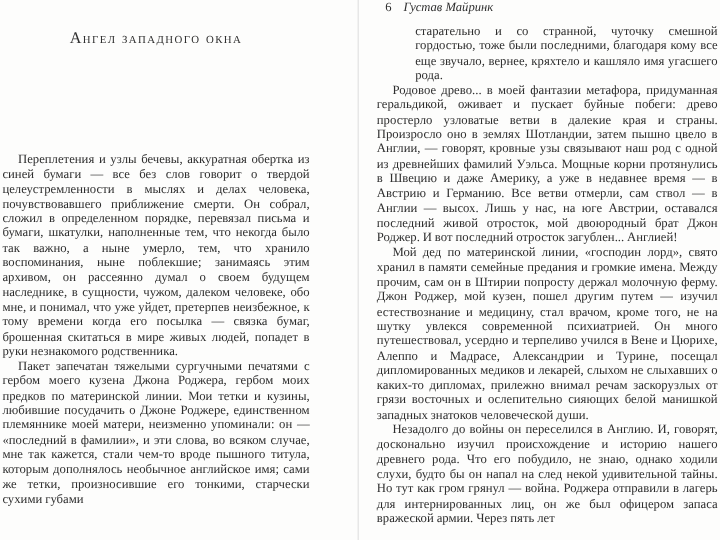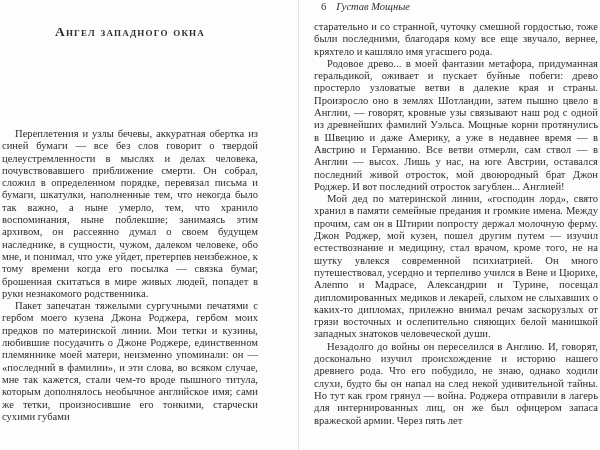--- a/index.html
+++ b/index.html
@@ -22,35 +22,35 @@
     position:absolute;left:298px;top:0;width:1px;height:450px;
     background:var(--divider);
   }
   .page{position:absolute;top:0;height:450px;overflow:hidden;}
   .page.left{left:0;width:298px;}
   .page.right{left:299px;width:301px;}
 
   .chapter-title{
     position:absolute;top:24px;left:2px;width:256px;
     margin:0;text-align:center;
-    font-size:13.5px;font-weight:700;
+    font-size:13.5px;font-weight:400;
     font-variant:small-caps;letter-spacing:1.2px;
     color:var(--text);
   }
   .body-col{
     position:absolute;
     font-size:10.6px;line-height:12.3px;
     text-align:justify;
     hyphens:auto;-webkit-hyphens:auto;
     word-spacing:-0.2px;
   }
   .page.left .body-col{top:128px;left:2px;width:256px;}
   .page.right .body-col{top:21px;left:15px;width:284px;}
   .body-col p{margin:0;text-indent:13px;}
-  .body-col p.no-indent{text-indent:0;}
+  .body-col p.no-indent{text-indent:0;margin-left:32px;}
 
   .running-head{
     position:absolute;top:1px;left:22px;
     font-size:10.5px;line-height:11px;
     white-space:nowrap;
   }
   .running-head .pagenum{font-style:normal;margin-right:10px;}
   .running-head .runtitle{font-style:italic;}
 </style>
 </head>
@@ -63,21 +63,21 @@
     <div class="body-col">
       <p>Переплетения и узлы бечевы, аккуратная обертка из синей бумаги — все без слов говорит о твердой целеустремленности в мыслях и делах человека, почувствовавшего приближение смерти. Он собрал, сложил в определенном порядке, перевязал письма и бумаги, шкатулки, наполненные тем, что некогда было так важно, а ныне умерло, тем, что хранило воспоминания, ныне поблекшие; занимаясь этим архивом, он рассеянно думал о своем будущем наследнике, в сущности, чужом, далеком человеке, обо мне, и понимал, что уже уйдет, претерпев неизбежное, к тому времени когда его посылка — связка бумаг, брошенная скитаться в мире живых людей, попадет в руки незнакомого родственника.</p>
       <p>Пакет запечатан тяжелыми сургучными печатями с гербом моего кузена Джона Роджера, гербом моих предков по материнской линии. Мои тетки и кузины, любившие посудачить о Джоне Роджере, единственном племяннике моей матери, неизменно упоминали: он — «последний в фамилии», и эти слова, во всяком случае, мне так кажется, стали чем-то вроде пышного титула, которым дополнялось необычное английское имя; сами же тетки, произносившие его тонкими, старчески сухими губами</p>
     </div>
   </div>
 
   <div class="spine"></div>
 
   <div class="page right">
     <div class="running-head">
-      <span class="pagenum">6</span><span class="runtitle">Густав Мощные</span>
+      <span class="pagenum">6</span><span class="runtitle">Густав Майринк</span>
     </div>
     <div class="body-col">
       <p class="no-indent">старательно и со странной, чуточку смешной гордостью, тоже были последними, благодаря кому все еще звучало, вернее, кряхтело и кашляло имя угасшего рода.</p>
       <p>Родовое древо... в моей фантазии метафора, придуманная геральдикой, оживает и пускает буйные побеги: древо простерло узловатые ветви в далекие края и страны. Произросло оно в землях Шотландии, затем пышно цвело в Англии, — говорят, кровные узы связывают наш род с одной из древнейших фамилий Уэльса. Мощные корни протянулись в Швецию и даже Америку, а уже в недавнее время — в Австрию и Германию. Все ветви отмерли, сам ствол — в Англии — высох. Лишь у нас, на юге Австрии, оставался последний живой отросток, мой двоюродный брат Джон Роджер. И вот последний отросток загублен... Англией!</p>
       <p>Мой дед по материнской линии, «господин лорд», свято хранил в памяти семейные предания и громкие имена. Между прочим, сам он в Штирии попросту держал молочную ферму. Джон Роджер, мой кузен, пошел другим путем — изучил естествознание и медицину, стал врачом, кроме того, не на шутку увлекся современной психиатрией. Он много путешествовал, усердно и терпеливо учился в Вене и Цюрихе, Алеппо и Мадрасе, Александрии и Турине, посещал дипломированных медиков и лекарей, слыхом не слыхавших о каких-то дипломах, прилежно внимал речам заскорузлых от грязи восточных и ослепительно сияющих белой манишкой западных знатоков человеческой души.</p>
       <p>Незадолго до войны он переселился в Англию. И, говорят, досконально изучил происхождение и историю нашего древнего рода. Что его побудило, не знаю, однако ходили слухи, будто бы он напал на след некой удивительной тайны. Но тут как гром грянул — война. Роджера отправили в лагерь для интернированных лиц, он же был офицером запаса вражеской армии. Через пять лет</p>
     </div>
   </div>
 
 </div>

